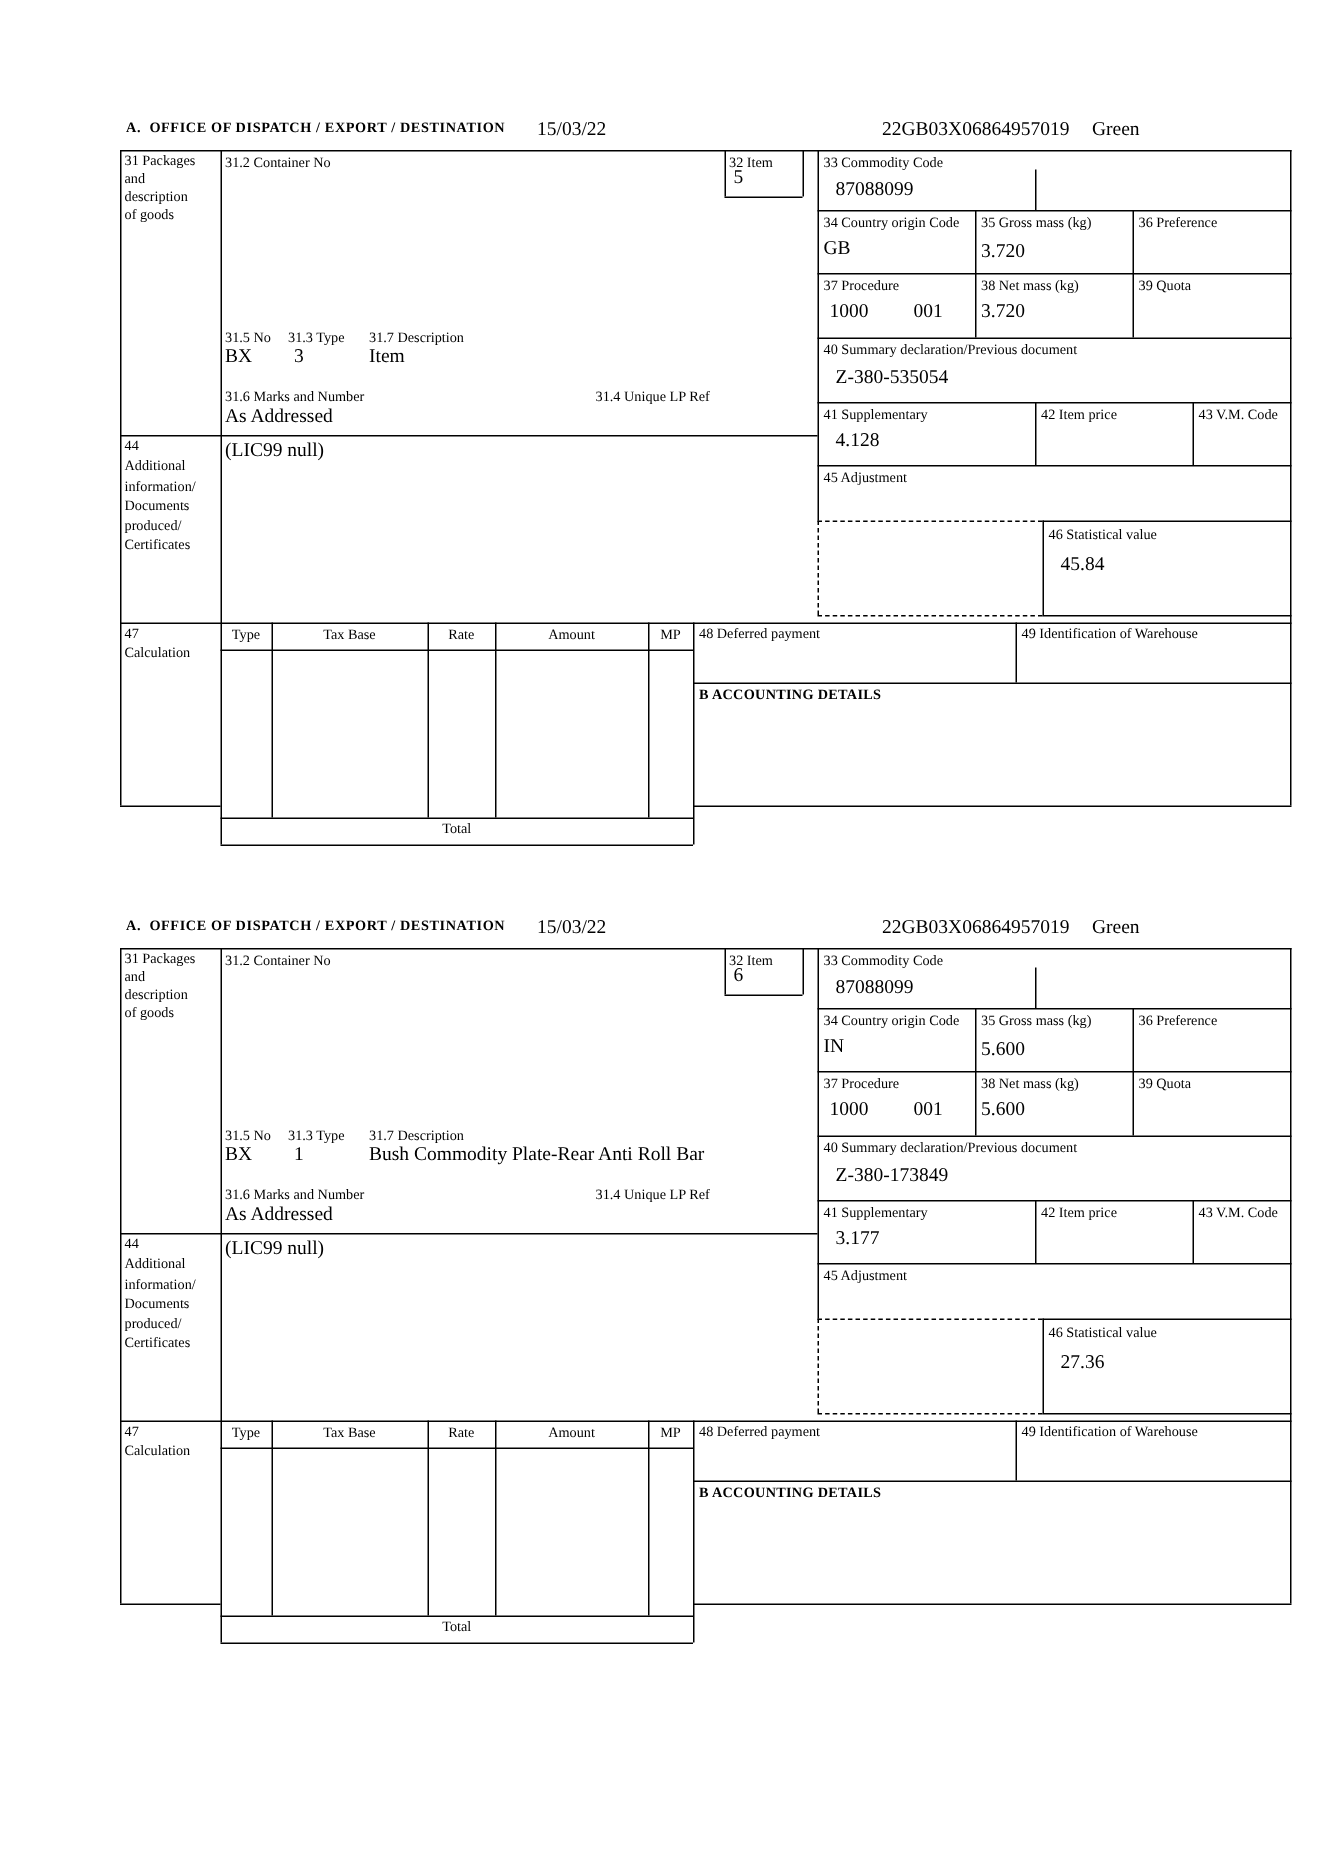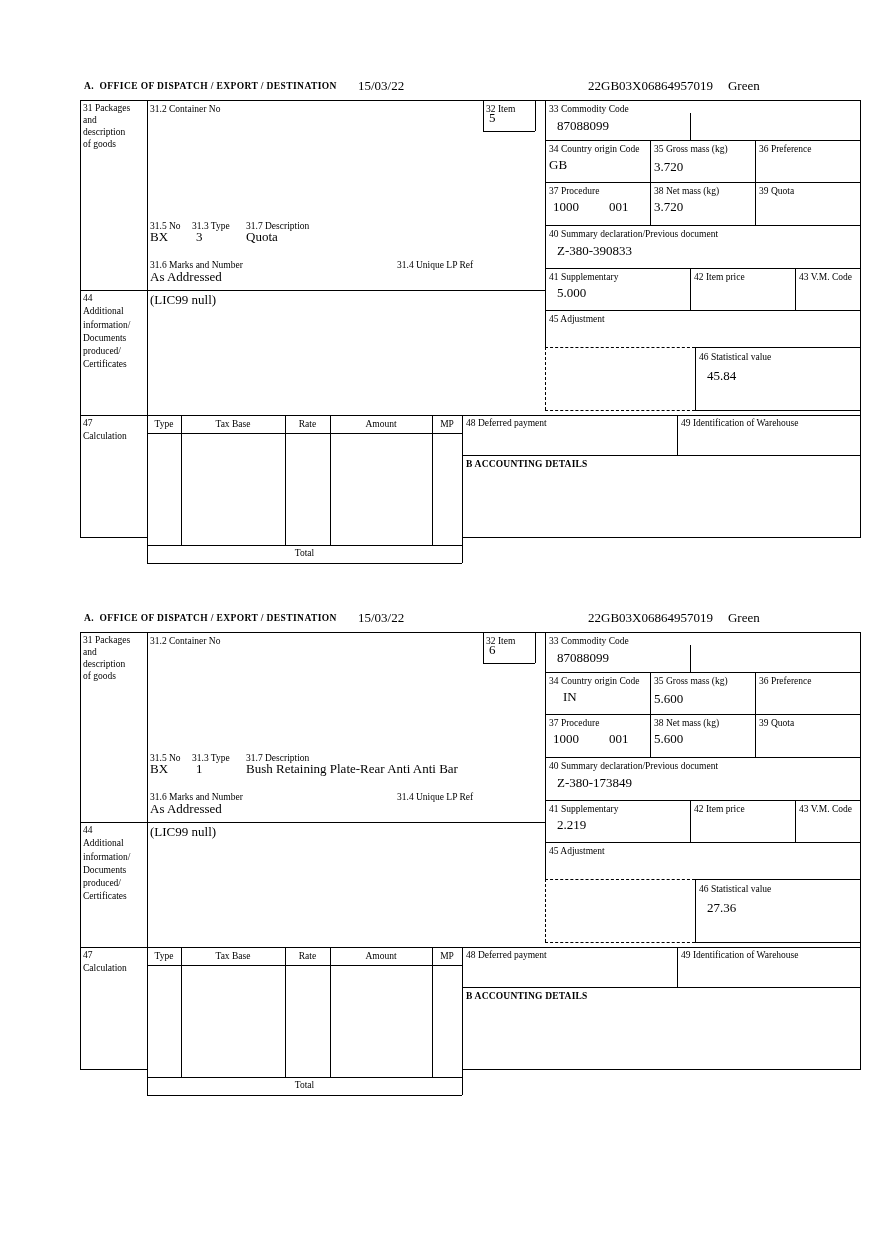--- a/index.html
+++ b/index.html
@@ -93,31 +93,31 @@
     <div class="val" style="left:473px;top:120px"><span>1000</span><span style="margin-left:30px">001</span></div>
     <div class="lbl" style="left:574px;top:105px">38 Net mass (kg)</div>
     <div class="val" style="left:574px;top:120px">3.720</div>
     <div class="lbl" style="left:679px;top:105px">39 Quota</div>
 
     <div class="lbl" style="left:70px;top:140px">31.5 No</div>
     <div class="lbl" style="left:112px;top:140px">31.3 Type</div>
     <div class="lbl" style="left:166px;top:140px">31.7 Description</div>
     <div class="val" style="left:70px;top:150px">BX</div>
     <div class="val" style="left:116px;top:150px">3</div>
-    <div class="val" style="left:166px;top:150px">Quota</div>
+    <div class="val" style="left:166px;top:150px">Item</div>
 
     <div class="lbl" style="left:469px;top:148px">40 Summary declaration/Previous document</div>
-    <div class="val" style="left:477px;top:164px">Z-380-390833</div>
+    <div class="val" style="left:477px;top:164px">Z-380-535054</div>
 
     <div class="lbl" style="left:70px;top:179px">31.6 Marks and Number</div>
     <div class="lbl" style="left:317px;top:179px">31.4 Unique LP Ref</div>
     <div class="val" style="left:70px;top:190px">As Addressed</div>
 
     <div class="lbl" style="left:469px;top:191px">41 Supplementary</div>
-    <div class="val" style="left:477px;top:206px">5.000</div>
+    <div class="val" style="left:477px;top:206px">4.128</div>
     <div class="lbl" style="left:614px;top:191px">42 Item price</div>
     <div class="lbl" style="left:719px;top:191px">43 V.M. Code</div>
 
     <div class="lbl lh13" style="left:3px;top:212px">44
 Additional
 information/
 Documents
 produced/
 Certificates</div>
     <div class="val" style="left:70px;top:213px">(LIC99 null)</div>
@@ -193,47 +193,47 @@
 of goods</div>
     <div class="lbl" style="left:70px;top:23px">31.2 Container No</div>
 
     <div class="lbl" style="left:406px;top:23px">32 Item</div>
     <div class="val" style="left:409px;top:31px">6</div>
 
     <div class="lbl" style="left:469px;top:23px">33 Commodity Code</div>
     <div class="val" style="left:477px;top:39px">87088099</div>
 
     <div class="lbl" style="left:469px;top:63px">34 Country origin Code</div>
-    <div class="val" style="left:483px;top:78px">IN</div>
+    <div class="val" style="left:469px;top:78px">IN</div>
     <div class="lbl" style="left:574px;top:63px">35 Gross mass (kg)</div>
     <div class="val" style="left:574px;top:80px">5.600</div>
     <div class="lbl" style="left:679px;top:63px">36 Preference</div>
 
     <div class="lbl" style="left:469px;top:105px">37 Procedure</div>
     <div class="val" style="left:473px;top:120px"><span>1000</span><span style="margin-left:30px">001</span></div>
     <div class="lbl" style="left:574px;top:105px">38 Net mass (kg)</div>
     <div class="val" style="left:574px;top:120px">5.600</div>
     <div class="lbl" style="left:679px;top:105px">39 Quota</div>
 
     <div class="lbl" style="left:70px;top:140px">31.5 No</div>
     <div class="lbl" style="left:112px;top:140px">31.3 Type</div>
     <div class="lbl" style="left:166px;top:140px">31.7 Description</div>
     <div class="val" style="left:70px;top:150px">BX</div>
     <div class="val" style="left:116px;top:150px">1</div>
-    <div class="val" style="left:166px;top:150px">Bush Retaining Plate-Rear Anti Anti Bar</div>
+    <div class="val" style="left:166px;top:150px">Bush Commodity Plate-Rear Anti Roll Bar</div>
 
     <div class="lbl" style="left:469px;top:148px">40 Summary declaration/Previous document</div>
     <div class="val" style="left:477px;top:164px">Z-380-173849</div>
 
     <div class="lbl" style="left:70px;top:179px">31.6 Marks and Number</div>
     <div class="lbl" style="left:317px;top:179px">31.4 Unique LP Ref</div>
     <div class="val" style="left:70px;top:190px">As Addressed</div>
 
     <div class="lbl" style="left:469px;top:191px">41 Supplementary</div>
-    <div class="val" style="left:477px;top:206px">2.219</div>
+    <div class="val" style="left:477px;top:206px">3.177</div>
     <div class="lbl" style="left:614px;top:191px">42 Item price</div>
     <div class="lbl" style="left:719px;top:191px">43 V.M. Code</div>
 
     <div class="lbl lh13" style="left:3px;top:212px">44
 Additional
 information/
 Documents
 produced/
 Certificates</div>
     <div class="val" style="left:70px;top:213px">(LIC99 null)</div>

